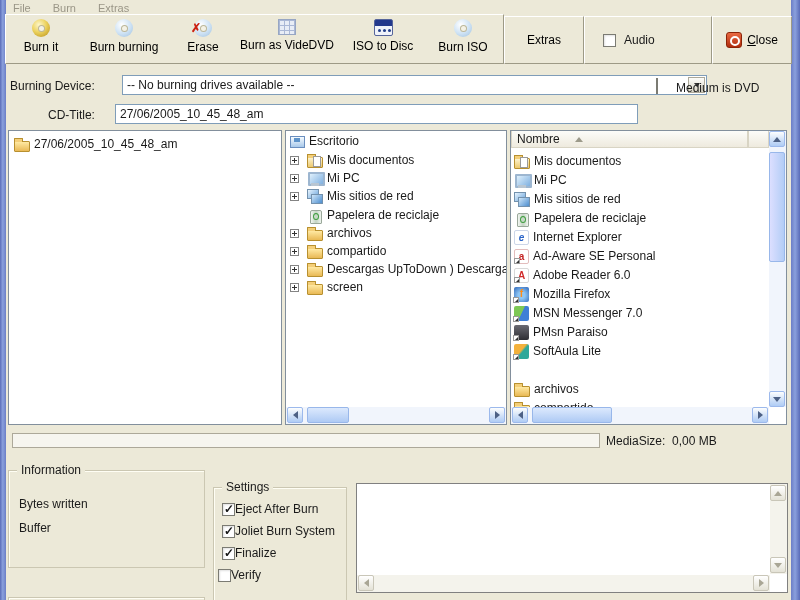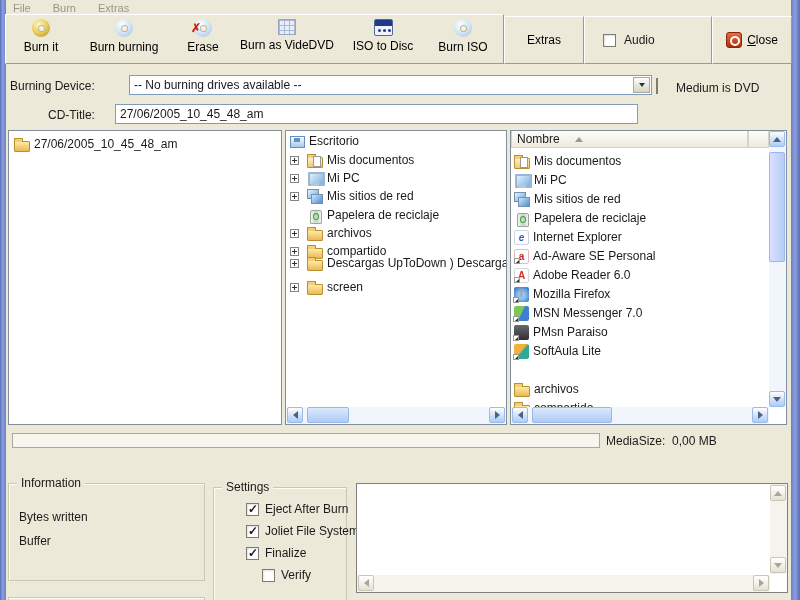--- a/index.html
+++ b/index.html
@@ -157,21 +157,21 @@
             background:linear-gradient(#ffffff,#e4e2d6); border:1px solid #c9c6b8;
             display:flex; align-items:center; justify-content:center; }
 
   
   .media-bar { left:12px; top:433px; width:588px; height:15px; background:#f6f5ef;
                border:1px solid #aca899; }
 
   
   .gbox { border:1px solid #cbc7b2; box-shadow:1px 1px 0 #fffef4 inset; }
   .gbox-title { position:absolute; top:-8px; left:8px; background:#ece9d8; padding:0 4px; line-height:14px; }
-  .opt { position:absolute; display:flex; gap:6px; align-items:center; white-space:nowrap;margin-left:24px; }
+  .opt { position:absolute; display:flex; align-items:center; white-space:nowrap; }
 
   
   .log { left:356px; top:483px; width:432px; height:110px; background:#fff; border:1px solid #808080; }
 </style>
 </head>
 <body>
 
 
 
 
@@ -225,21 +225,21 @@
 </div>
 
 
 <button class="abs raised tb-close" style="font:12px 'Liberation Sans',sans-serif; cursor:default;">
   <span class="power-ic"></span>
   <span><span class="u">C</span><span>lose</span></span>
 </button>
 
 
 <div class="abs lbl nowrap" style="left:10px; top:76px; width:100px; text-align:left;">Burning Device:</div>
-<div class="abs field" style="left:129px; top:75px; width:523px;">
+<div class="abs field" style="left:122px; top:75px; width:585px;">
   <span class="nowrap">-- No burning drives available --</span>
   <span class="combo-btn">
       <span class="t-down-s"></span>
     </span>
 </div>
 <span class="abs cb" style="left:656px; top:79px;"></span>
 <div class="abs lbl nowrap" style="left:676px; top:78px;">Medium is DVD</div>
 
 
 <div class="abs lbl nowrap" style="left:48px; top:105px;">CD-Title:</div>
@@ -283,21 +283,21 @@
   <div class="row" style="left:4px; top:93px;">
     <span class="plus"></span>
     <span class="ic ic-folder tree-indent"></span>
     <span>archivos</span>
   </div>
   <div class="row" style="left:4px; top:111px;">
     <span class="plus"></span>
     <span class="ic ic-folder tree-indent"></span>
     <span>compartido</span>
   </div>
-  <div class="row" style="left:4px; top:123px;text-align:center;">
+  <div class="row" style="left:4px; top:129px;text-align:center;">
     <span class="plus"></span>
     <span class="ic ic-folder tree-indent"></span>
     <span>Descargas UpToDown ) Descarga</span>
   </div>
   <div class="row" style="left:4px; top:147px;">
     <span class="plus"></span>
     <span class="ic ic-folder tree-indent"></span>
     <span>screen</span>
   </div>
 
@@ -400,44 +400,44 @@
   </div>
 </div>
 
 
 <div class="abs media-bar"></div>
 <div class="abs nowrap" style="left:606px; top:434px;">
   <span>MediaSize:</span>&nbsp;&nbsp;<span>0,00 MB</span>
 </div>
 
 
-<div class="abs gbox" style="left:8px; top:483px; width:197px; height:98px;">
+<div class="abs gbox" style="left:8px; top:470px; width:197px; height:98px;">
   <span class="gbox-title">Information</span>
   <div class="abs nowrap" style="left:10px; top:26px;">Bytes written</div>
   <div class="abs nowrap" style="left:10px; top:50px;">Buffer</div>
 </div>
 
 <div class="abs gbox" style="left:8px; top:597px; width:197px; height:12px;"></div>
 
 
 <div class="abs gbox" style="left:213px; top:487px; width:134px; height:120px;">
   <span class="gbox-title">Settings</span>
   <div class="opt" style="left:8px; top:14px;">
     <span class="cb on"></span>
     <span>Eject After Burn</span>
   </div>
   <div class="opt" style="left:8px; top:36px;">
     <span class="cb on"></span>
-    <span>Joliet File System</span>
+    <span>Joliet Burn System</span>
   </div>
   <div class="opt" style="left:8px; top:58px;">
     <span class="cb on"></span>
     <span>Finalize</span>
   </div>
-  <div class="opt" style="left:24px; top:80px;">
+  <div class="opt" style="left:4px; top:80px;">
     <span class="cb"></span>
     <span>Verify</span>
   </div>
 </div>
 
 
 <div class="abs log">
   <div class="sbg-track gray" style="right:0; top:0; width:17px; height:90px;">
     <span class="sbg-btn" style="left:0; top:1px;">
         <span class="t-up"></span>

